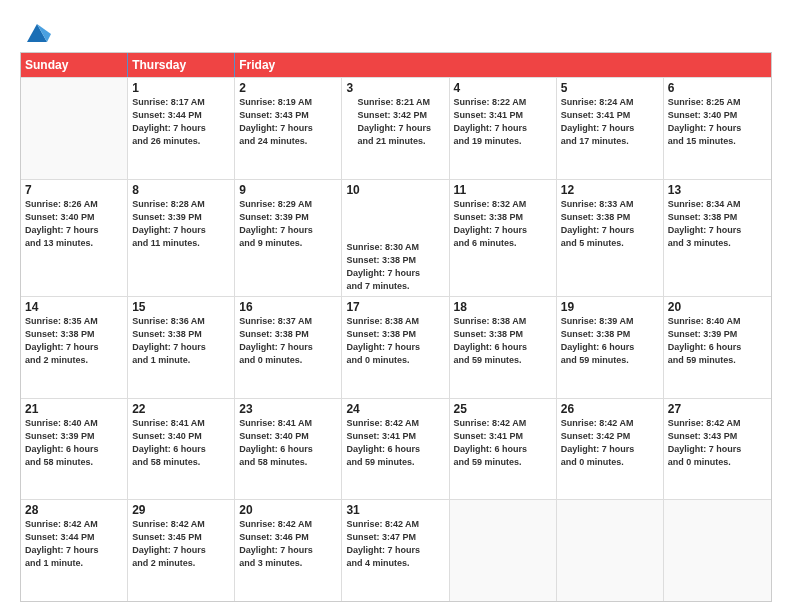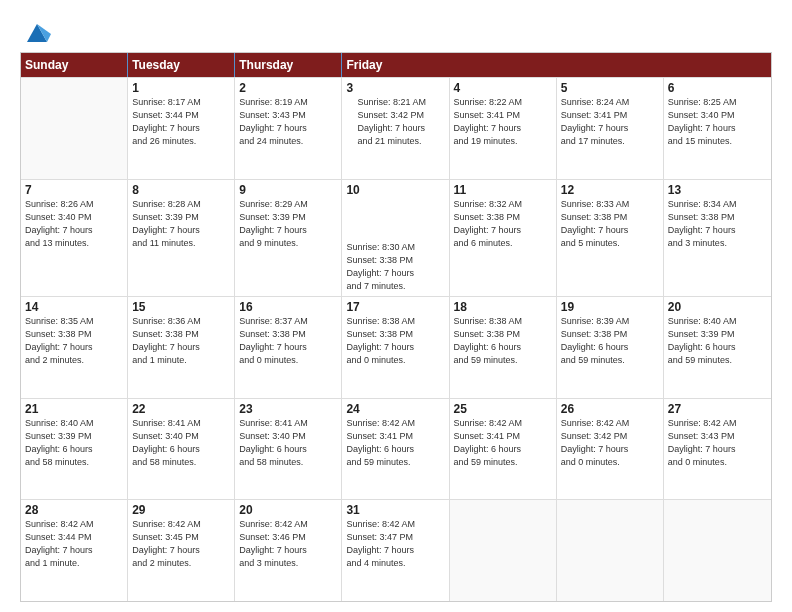--- a/index.html
+++ b/index.html
@@ -44,21 +44,21 @@
     }
     .calendar {
       flex: 1;
       display: flex;
       flex-direction: column;
       border: 1px solid #ccc;
     }
     .cal-header {
       display: grid;
       grid-template-columns: repeat(7, 1fr);
-      background: #7f1d1d;
+      background: #ef4444;
     }
     .cal-header-cell {
       color: #fff;
       font-size: 12px;
       font-weight: bold;
       padding: 5px 4px;
       text-align: left;
       border-right: 1px solid #5590cc;
     }
     .cal-header-cell:last-child { border-right: none; }
@@ -87,20 +87,21 @@
       font-size: 12px;
       font-weight: bold;
       color: #222;
       display: block;
       margin-bottom: 1px;
     }
     .day-info {
       font-size: 9px;
       color: #333;
       line-height: 1.45;
+      font-weight: bold;
     }
   </style>
 </head>
 <body>
 
 <div class="page">
   <div class="header">
     <div class="logo">
       <div>
         <div style="display:flex;align-items:center;">
@@ -117,21 +118,20 @@
     </div>
     <div class="title-block">
       <div class="month-title"></div>
       <div class="subtitle"></div>
     </div>
   </div>
 
   <div class="calendar">
     <div class="cal-header">
     <div class="cal-header-cell">Sunday</div>
-        <div class="cal-header-cell">Tuesday</div>
         <div class="cal-header-cell">Thursday</div>
         <div class="cal-header-cell">Friday</div>
       </div>
     <div class="cal-body">
     <div class="cal-row">
           <div class="cal-cell empty"></div>
           <div class="cal-cell">
             <span class="day-num">1</span>
             <div class="day-info" style="white-space: pre-line;">Sunrise: 8:17 AM
 Sunset: 3:44 PM

